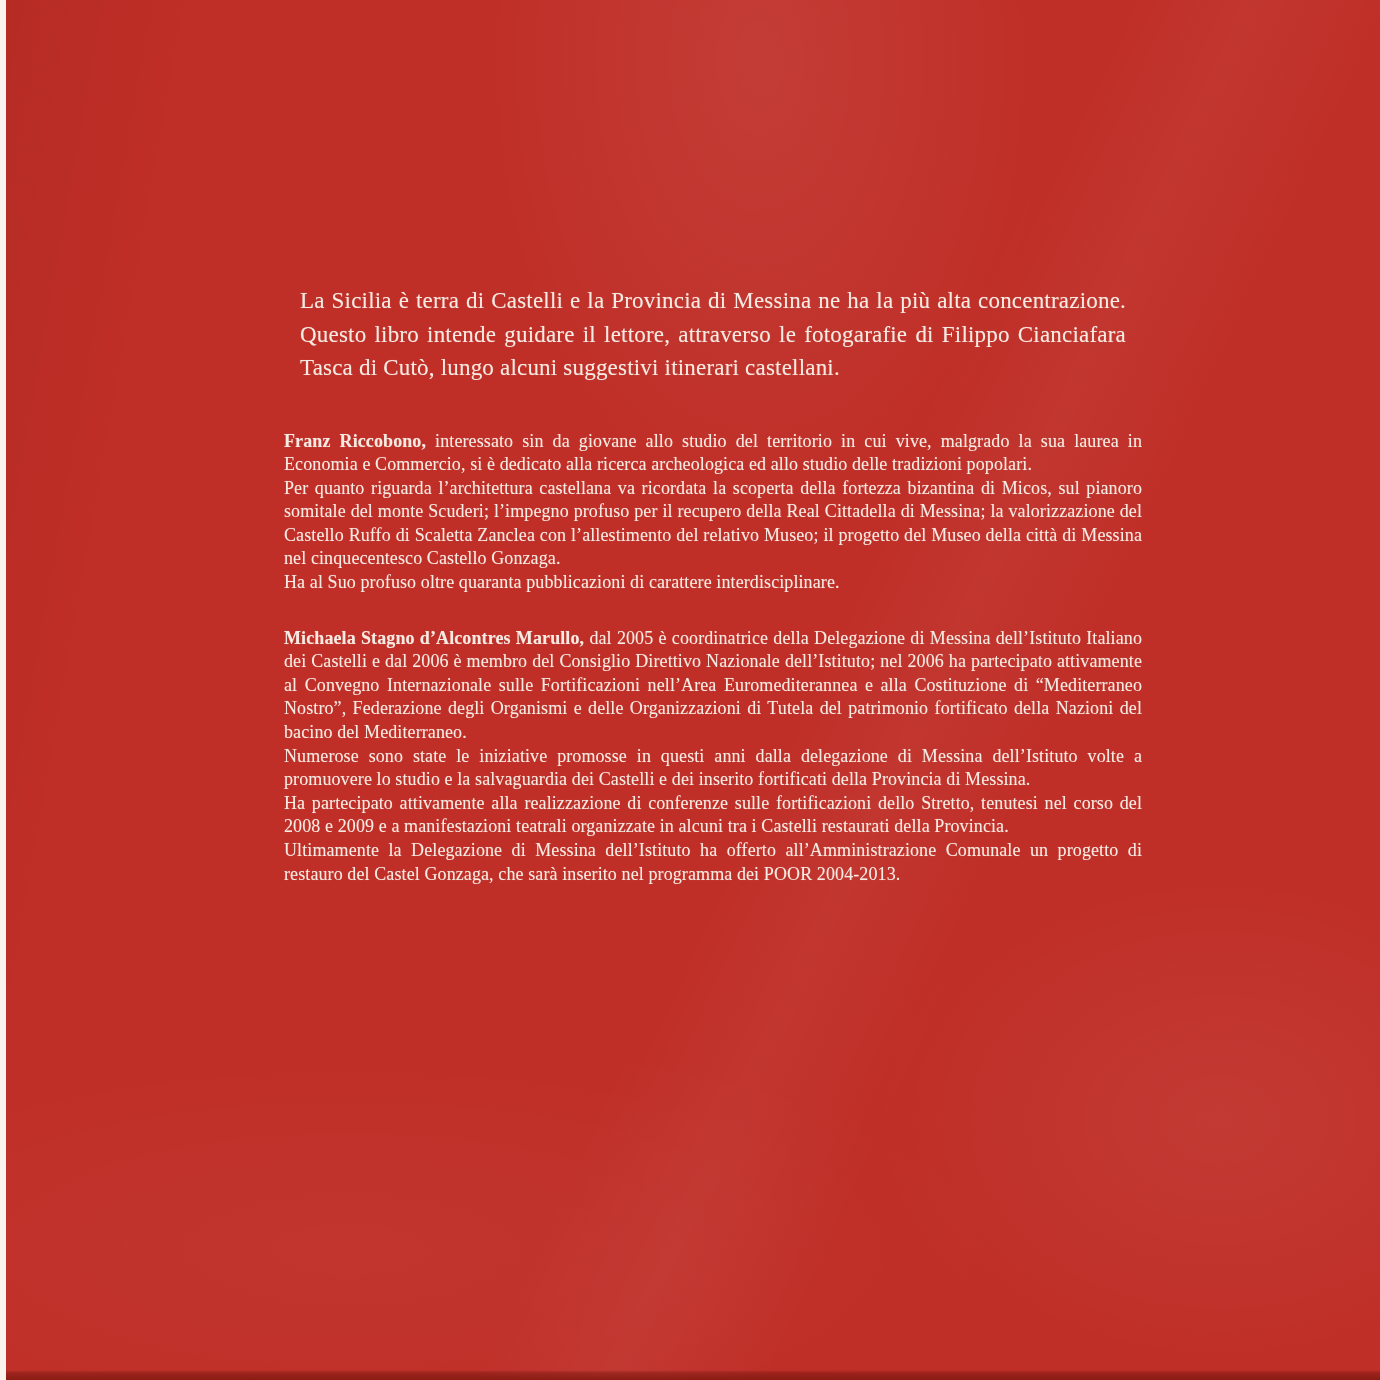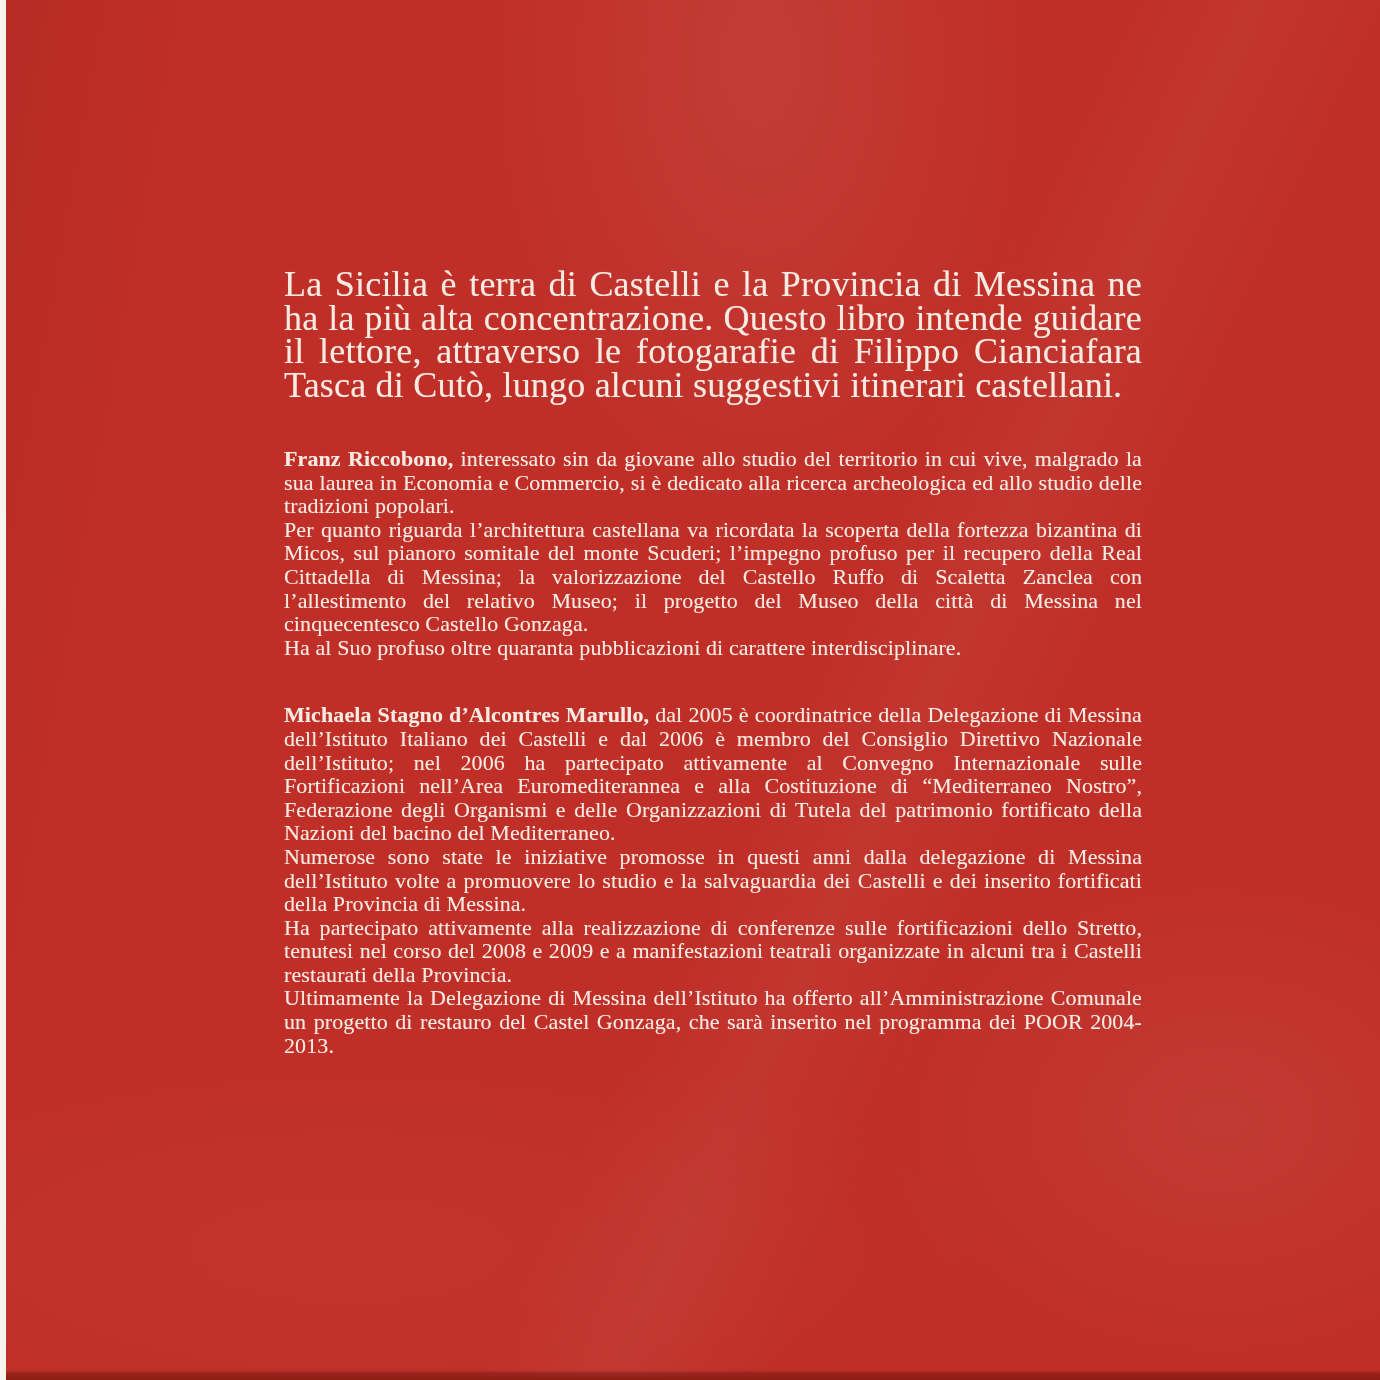--- a/index.html
+++ b/index.html
@@ -37,36 +37,36 @@
     z-index:2;
   }
   .content{
     position:absolute;
     left:284px;top:268px;width:858px;
     color:var(--text);
     z-index:1;
     text-shadow:0 0 1px rgba(255,236,226,0.35);
   }
   .intro{
-    font-size:36px;
+    font-size:23px;
     line-height:33.5px;
     text-align:justify;
     letter-spacing:0.2px;
-    margin:0;
+    margin:16px;
   }
   .bio{
-    font-size:22px;
+    font-size:18px;
     line-height:23.6px;
     text-align:justify;
     letter-spacing:0.1px;
   }
   .bio p{margin:0;}
   .bio .author-name{font-weight:bold;}
   .section-franz{margin-top:45px;}
-  .section-michaela{margin-top:44px;}
+  .section-michaela{margin-top:32px;}
 </style>
 </head>
 <body>
 
 <div class="texture"></div>
 <div class="edge-left"></div>
 <div class="bottom-band"></div>
 
 <div class="content">
 

